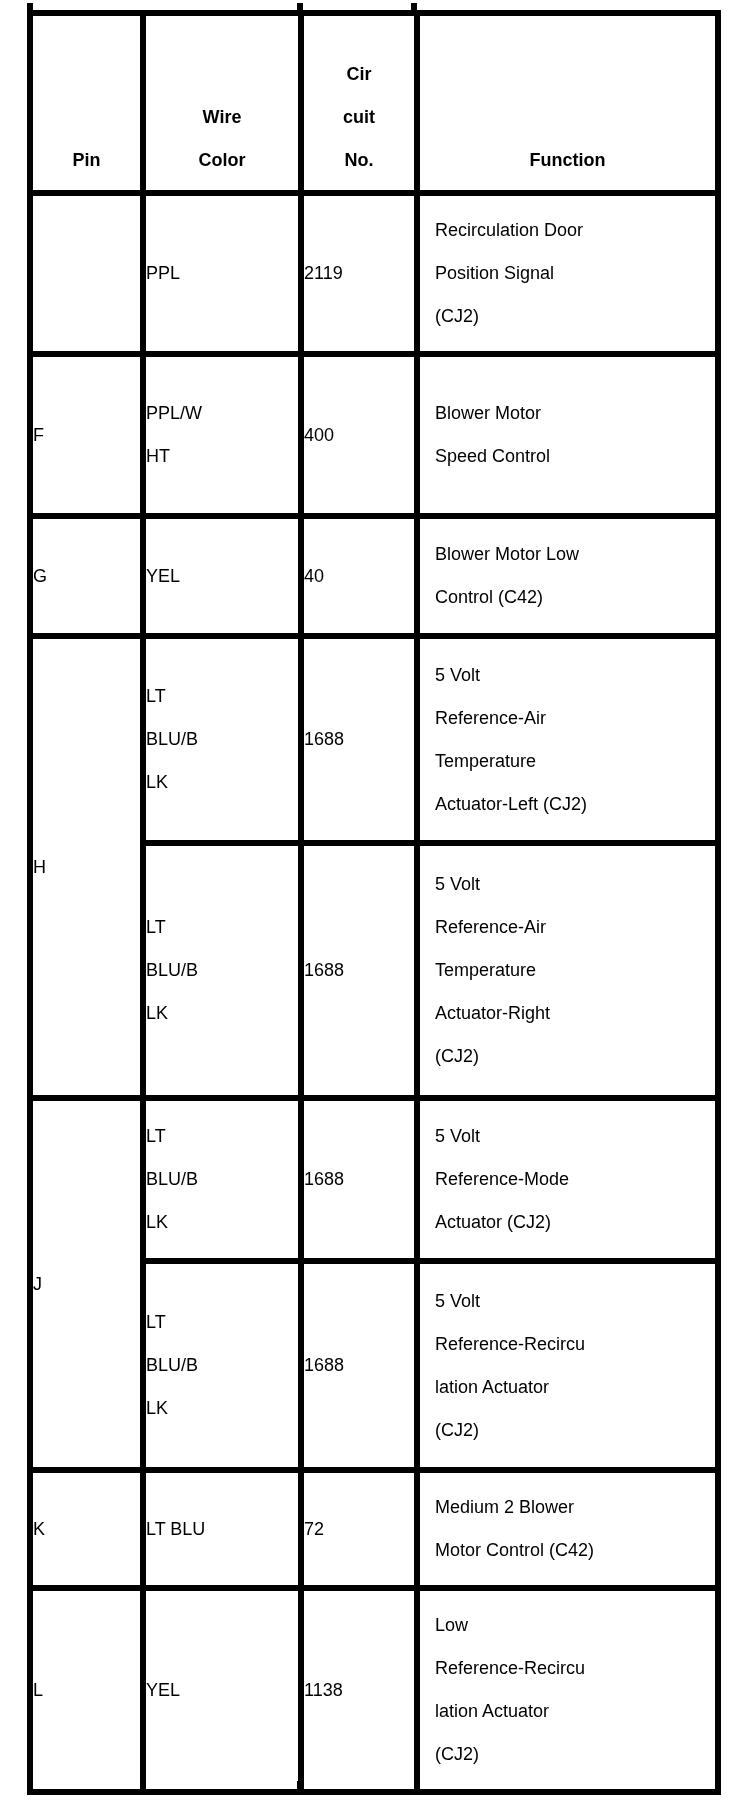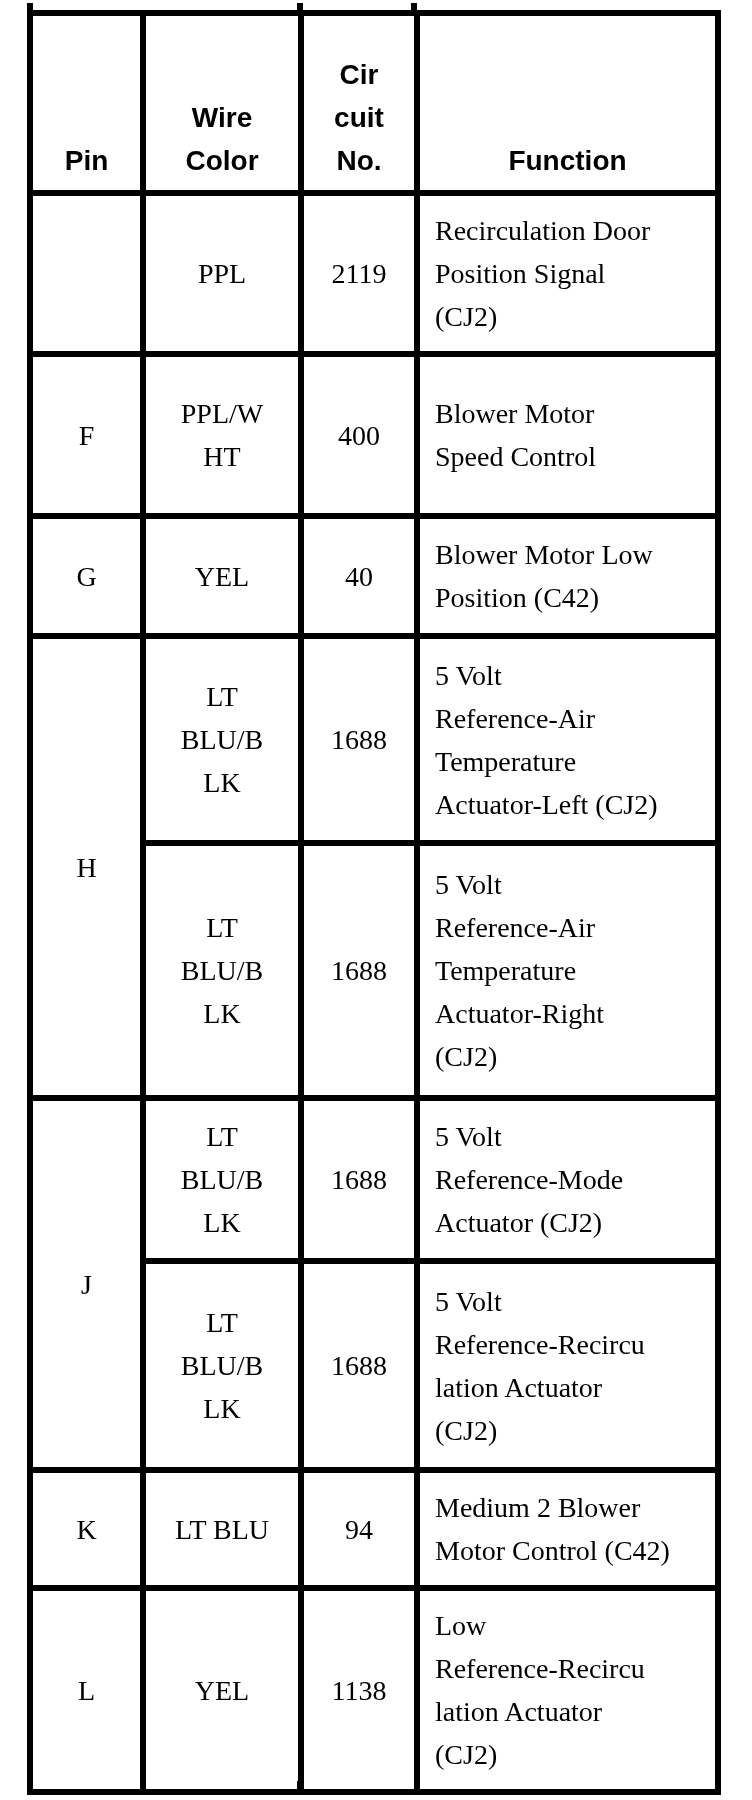--- a/index.html
+++ b/index.html
@@ -18,34 +18,34 @@
     top:10px;
     border-collapse:collapse;
     table-layout:fixed;
   }
   .pin-table col.c-pin{width:113px;}
   .pin-table col.c-wire{width:158px;}
   .pin-table col.c-circ{width:116px;}
   .pin-table col.c-func{width:301px;}
   .pin-table th,.pin-table td{
     border:6px solid #000000;
-    font-size:28px;
+    font-size:18px;
     line-height:43px;
     white-space:pre-line;
     overflow:hidden;
     padding:0;
   }
   .pin-table th{
     vertical-align:bottom;
     text-align:center;
     font-weight:bold;
     padding-bottom:8px;
   }
-  .pin-table td{vertical-align:middle;font-weight:normal;font-family:Liberation Serif, serif;}
-  td.pin-cell, td.wire-cell, td.circ-cell{text-align:center;}
+  .pin-table td{vertical-align:middle;font-weight:normal;}
+  td.pin-cell, td.wire-cell, td.circ-cell{text-align:left;}
   td.func-cell{text-align:left;padding-left:15px;padding-right:8px;}
   tr.h-head{height:180px;}
   tr.r0{height:161px;}
   tr.rF{height:162px;}
   tr.rG{height:120px;}
   tr.rH1{height:207px;}
   tr.rH2{height:255px;}
   tr.rJ1{height:163px;}
   tr.rJ2{height:209px;}
   tr.rK{height:118px;}
@@ -98,21 +98,21 @@
       <td class="circ-cell">400</td>
       <td class="func-cell">Blower Motor
 Speed Control</td>
     </tr>
 
     <tr class="rG">
       <td class="pin-cell">G</td>
       <td class="wire-cell">YEL</td>
       <td class="circ-cell">40</td>
       <td class="func-cell">Blower Motor Low
-Position (C42)</td>
+Control (C42)</td>
     </tr>
 
     <tr class="rH1">
       <td class="pin-cell" rowspan="2">H</td>
       <td class="wire-cell">LT
 BLU/B
 LK</td>
       <td class="circ-cell">1688</td>
       <td class="func-cell">5 Volt
 Reference-Air
@@ -148,21 +148,21 @@
       <td class="circ-cell">1688</td>
       <td class="func-cell">5 Volt
 Reference-Recircu
 lation Actuator
 (CJ2)</td>
     </tr>
 
     <tr class="rK">
       <td class="pin-cell">K</td>
       <td class="wire-cell">LT BLU</td>
-      <td class="circ-cell">94</td>
+      <td class="circ-cell">72</td>
       <td class="func-cell">Medium 2 Blower
 Motor Control (C42)</td>
     </tr>
 
     <tr class="rL">
       <td class="pin-cell">L</td>
       <td class="wire-cell">YEL</td>
       <td class="circ-cell">1138</td>
       <td class="func-cell">Low
 Reference-Recircu

